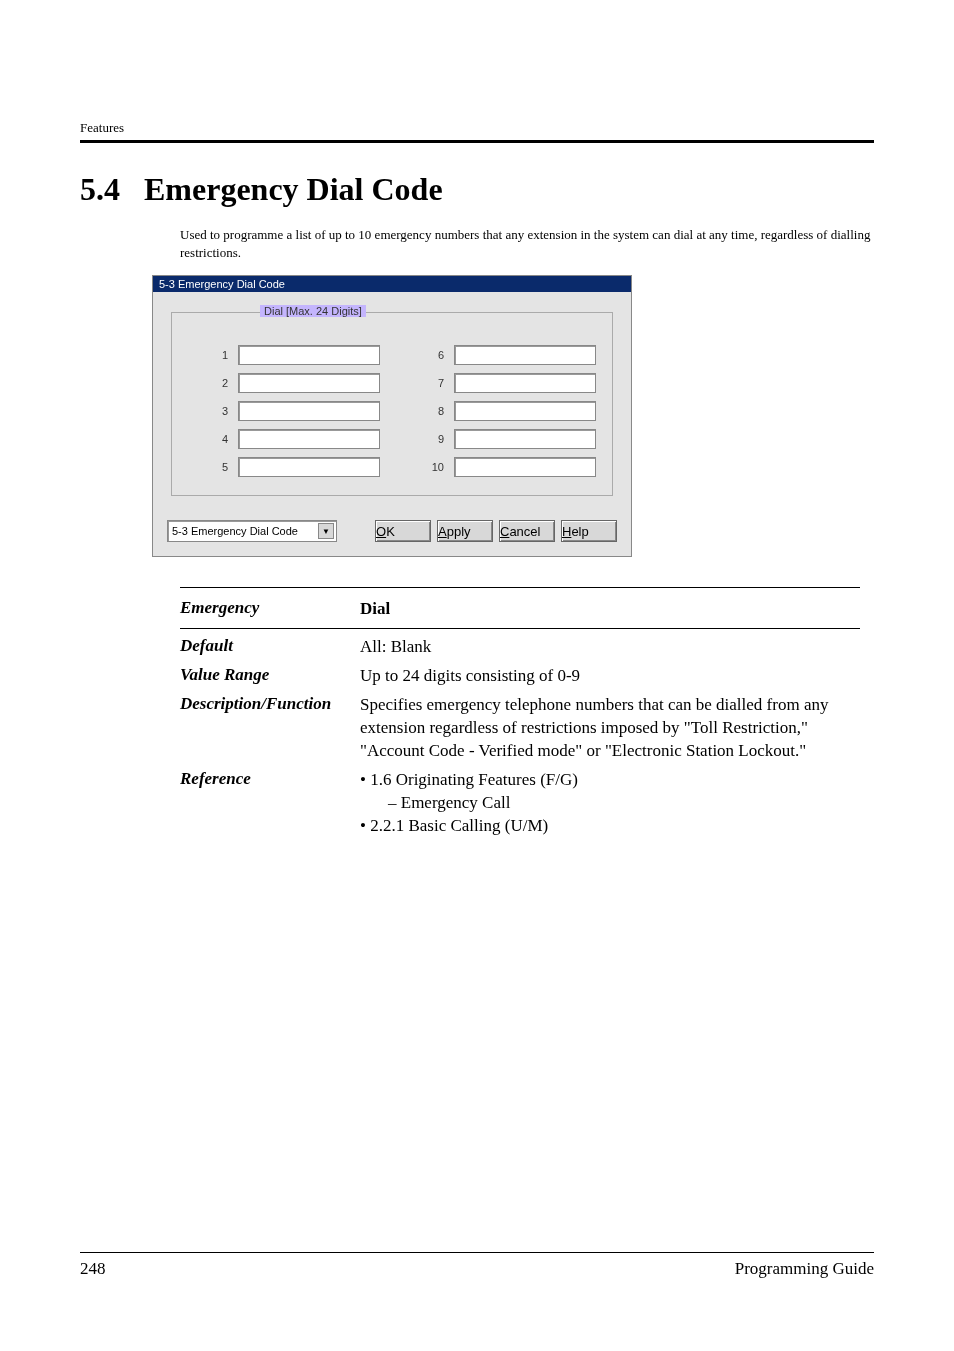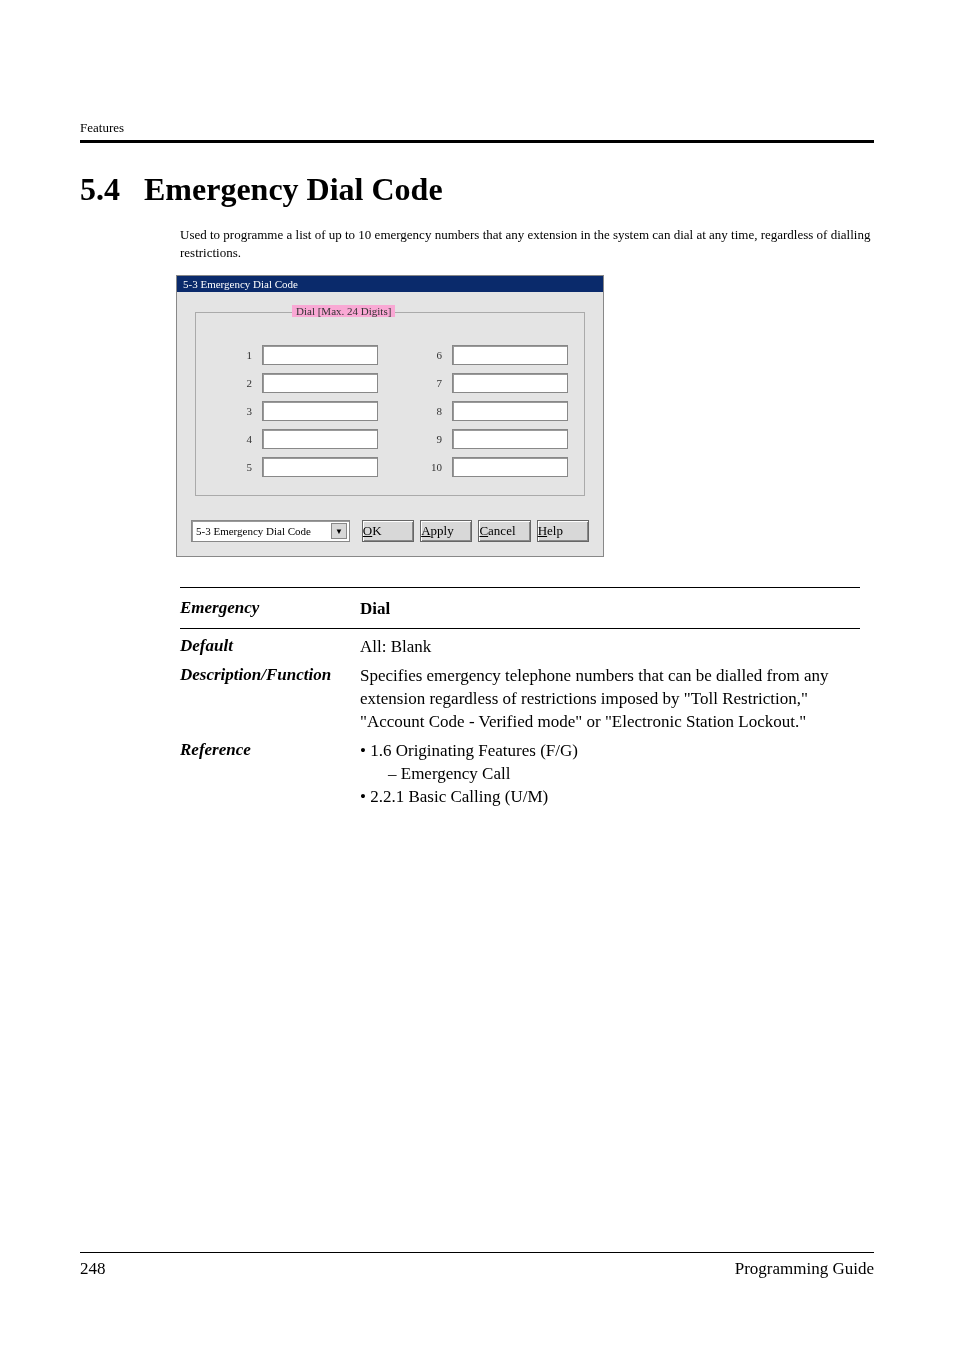--- a/index.html
+++ b/index.html
@@ -34,47 +34,47 @@
     margin-bottom: 18px;
   }
   .intro {
     font-size: 13px;
     line-height: 1.35;
     margin-left: 100px;
     margin-bottom: 14px;
   }
   
   .dialog {
-    width: 428px;
-    margin-left: 96px;
+    width: 480px;
+    margin-left: 72px;
     border: 1px solid #888;
     background: #e4e4e4;
-    font-family: Liberation Serif, serif;
+    font-family: Liberation Sans, sans-serif;
     font-size: 11px;
     margin-bottom: 30px;
   }
   .dialog-title {
     background: #0a2a6b;
     color: #fff;
     padding: 2px 6px;
     font-size: 11px;
   }
   .dialog-body {
     padding: 20px 18px 10px 18px;
   }
   .group-box {
     border: 1px solid #aaa;
     position: relative;
     padding: 32px 16px 18px 16px;
   }
   .group-label {
     position: absolute;
     top: -8px;
-    left: 96px;
-    background: #f9a8d4;
+    left: 88px;
+    background: #c4b5fd;
     padding: 0 4px;
     color: #333;
   }
   .dial-grid {
     display: flex;
     gap: 24px;
   }
   .dial-col {
     display: flex;
     flex-direction: column;
@@ -291,20 +291,24 @@
     <div class="param-row">
       <div class="param-label">Emergency</div>
       <div class="param-value"><span class="bold">Dial</span></div>
     </div>
     <hr class="thin">
     <div class="param-row">
       <div class="param-label">Default</div>
       <div class="param-value">All: Blank</div>
     </div>
     <div class="param-row">
+      <div class="param-label">Value Range</div>
+      <div class="param-value">Up to 24 digits consisting of 0-9</div>
+    </div>
+    <div class="param-row">
       <div class="param-label">Description/Function</div>
       <div class="param-value">Specifies emergency telephone numbers that can be dialled from any extension regardless of restrictions imposed by "Toll Restriction," "Account Code - Verified mode" or "Electronic Station Lockout."</div>
     </div>
     <div class="param-row">
       <div class="param-label">Reference</div>
       <div class="param-value">
         <div>• 1.6 Originating Features (F/G)</div>
         <div class="indent">– Emergency Call</div>
         <div>• 2.2.1 Basic Calling (U/M)</div>
       </div>

